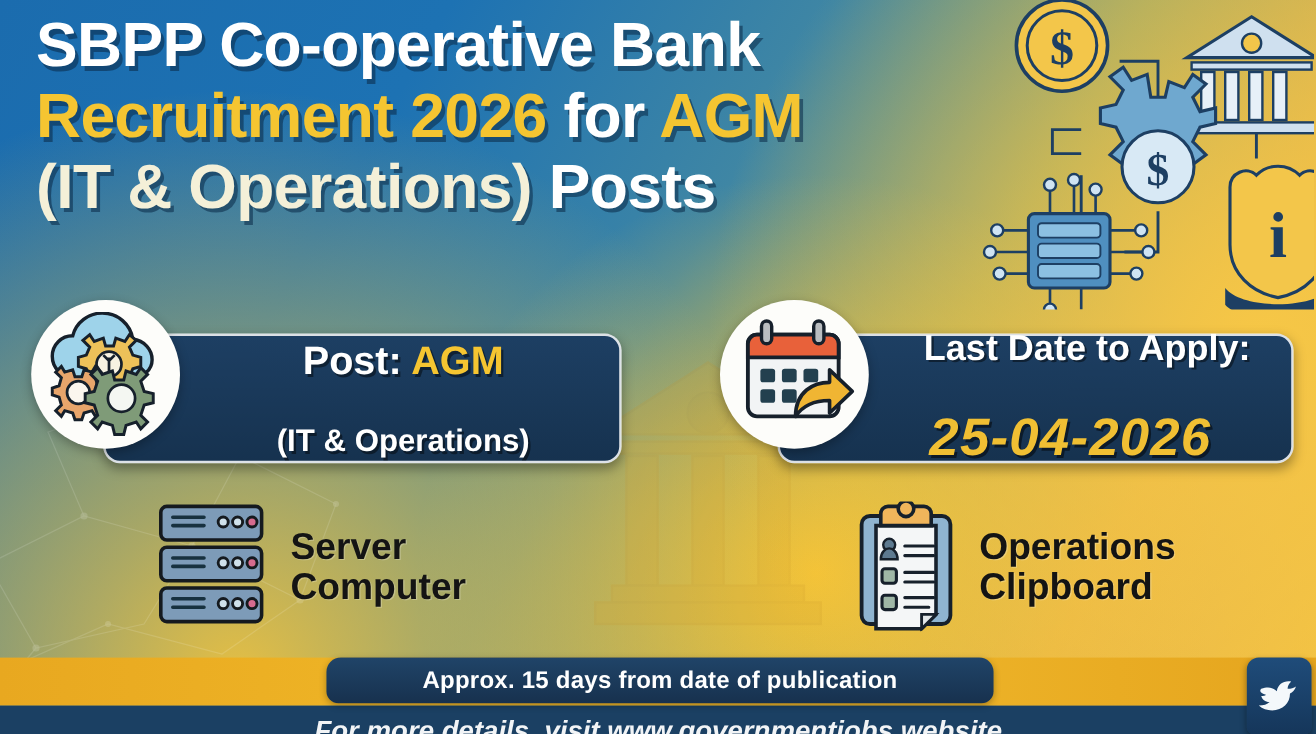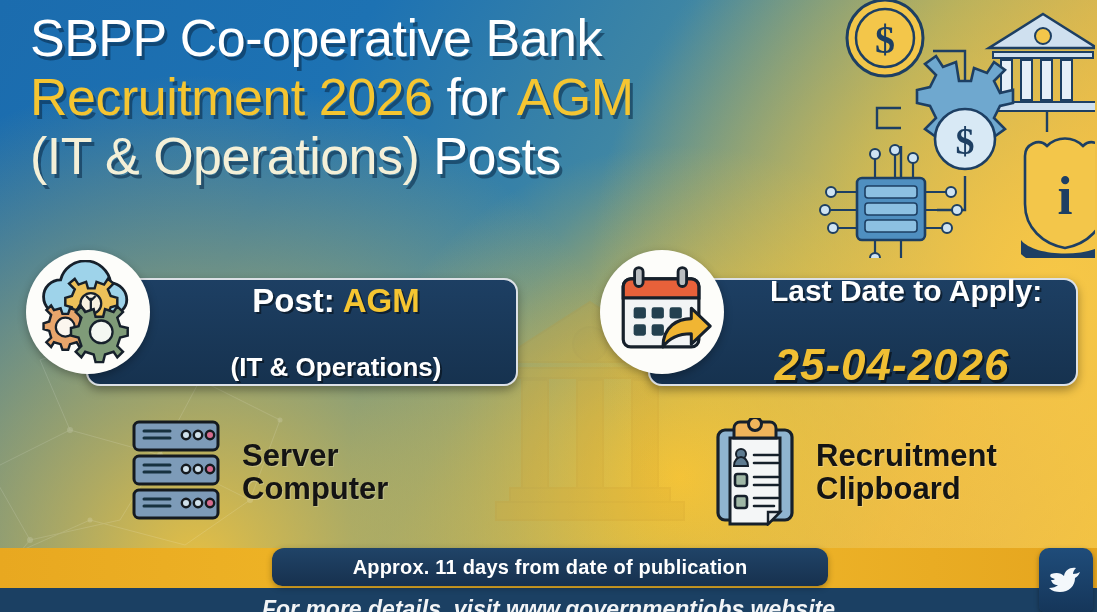--- a/index.html
+++ b/index.html
@@ -21,21 +21,21 @@
   .texture{position:absolute;inset:0;opacity:.26;pointer-events:none;}
   .bankwm{
     position:absolute;left:470px;top:288px;width:240px;height:270px;
     opacity:.34;pointer-events:none;
   }
   .fintech{position:absolute;right:2px;top:-4px;width:280px;height:262px;pointer-events:none;}
 
   
   .headline{
     position:absolute;left:30px;top:12px;width:830px;
-    font-weight:normal;line-height:1.02;letter-spacing:-.5px;
+    font-weight:bold;line-height:1.02;letter-spacing:-.5px;
   }
   .headline .ln{display:block;white-space:nowrap;}
   .l1{font-size:52px;color:#ffffff;text-shadow:3px 4px 0 rgba(10,40,70,.55);}
   .l2{font-size:52px;margin-top:6px;text-shadow:3px 4px 0 rgba(10,40,70,.55);}
   .l3{font-size:52px;margin-top:6px;text-shadow:3px 4px 0 rgba(10,40,70,.55);}
   .gold{color:#f5c531;}
   .cream{color:#f4f0d8;}
   .white{color:#ffffff;}
 
   
@@ -288,29 +288,29 @@
       </g>
       <g stroke="#16202b" stroke-width="2.6" stroke-linecap="round">
         <path d="M42 37 h24 M42 45 h24"></path>
         <path d="M42 59 h24 M42 67 h24"></path>
         <path d="M42 80 h24 M42 88 h20"></path>
       </g>
       <rect x="23" y="56" width="12" height="12" rx="2.5" fill="#9fb7a6" stroke="#16202b" stroke-width="2.6"></rect>
       <rect x="23" y="78" width="12" height="12" rx="2.5" fill="#9fb7a6" stroke="#16202b" stroke-width="2.6"></rect>
     </svg>
     <div class="flabel">
-      <div>Recruitment</div>
+      <div>Operations</div>
       <div>Clipboard</div>
     </div>
   </div>
 
   <div class="yellowband"></div>
   <div class="navyband"></div>
   <div class="notebadge">
-    <span>Approx. 11 days from date of publication</span>
+    <span>Approx. 15 days from date of publication</span>
   </div>
   <div class="bottomline">For more details, visit www.governmentjobs.website</div>
 
   <div class="corner-logo">
     <svg width="34" height="30" viewBox="0 0 34 30">
       <path d="M2 9 c6 -2 10 -1 13 2 c1 -6 6 -9 12 -8 c-2 2 -3 4 -3 6 c3 0 5 -1 7 -2 c-1 3 -3 5 -5 6 c0 8 -6 14 -15 14 c-4 0 -8 -1 -11 -4 c4 0 7 -1 9 -3 c-4 0 -6 -2 -7 -5 c2 0 3 0 4 -1 c-4 -1 -6 -3 -4 -5 z" fill="#f4f8fb"></path>
     </svg>
   </div>
 
 </div>

